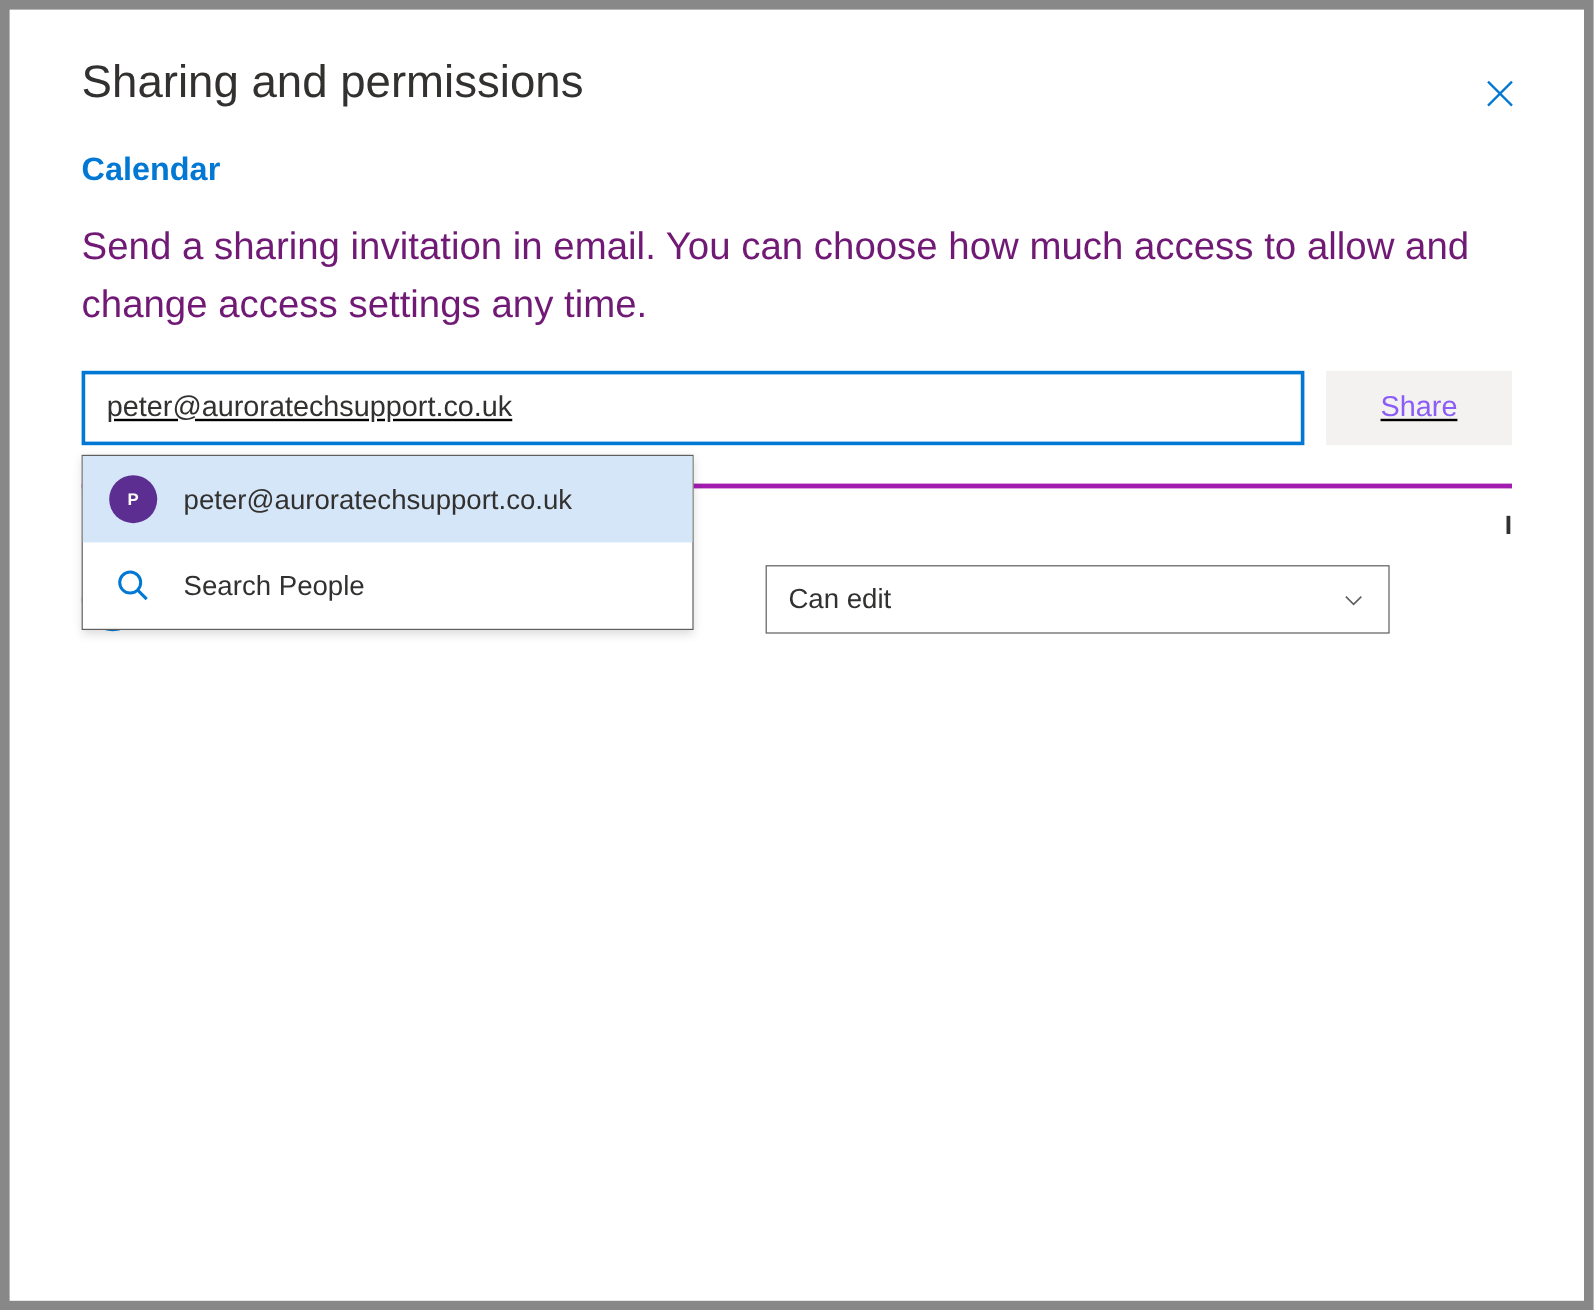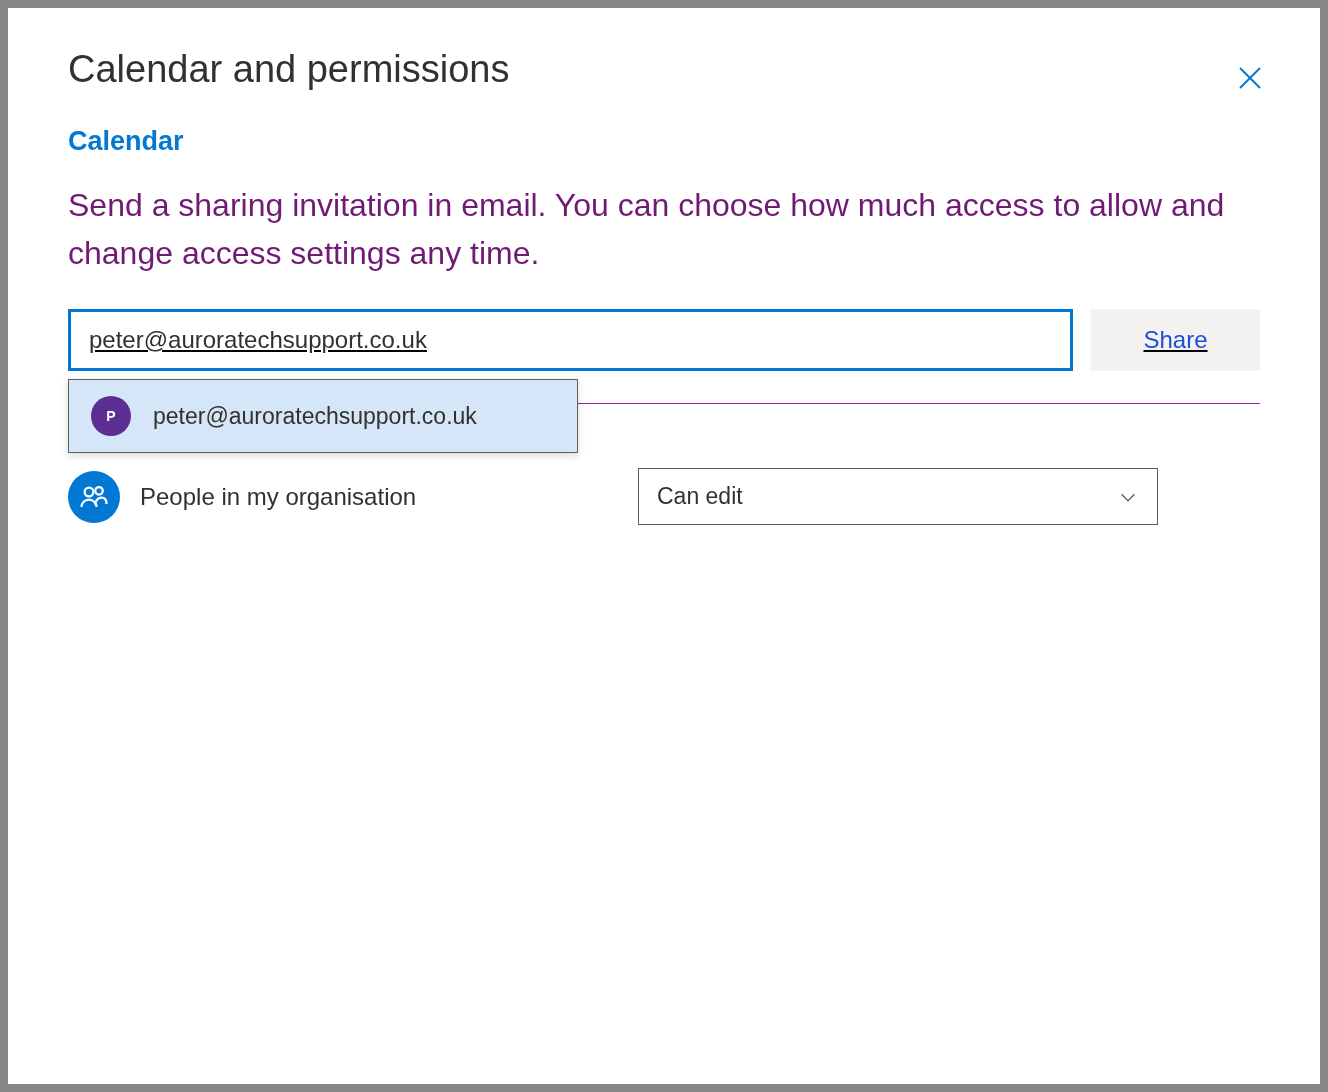--- a/index.html
+++ b/index.html
@@ -55,24 +55,24 @@
     .email-input {
       flex: 1;
       border: 3px solid #0078d4;
       padding: 14px 18px;
       font-size: 24px;
       color: #323130;
       outline: none;
       font-family: inherit;
     }
     .share-btn {
-      width: 169px;
+      width: 155px;
       background: #f3f2f1;
       border: none;
-      color: #1d4ed8;
+      color: #8b5cf6;
       font-size: 24px;
       font-weight: 400;
       cursor: not-allowed;
     }
     .suggest {
       position: absolute;
       top: 70px;
       left: 0;
       width: 510px;
       background: #fff;
@@ -107,23 +107,24 @@
       width: 40px;
       height: 40px;
       display: flex;
       align-items: center;
       justify-content: center;
       color: #0078d4;
       flex-shrink: 0;
     }
     .search-icon-wrap svg { width: 30px; height: 30px; }
     .section-divider {
-      border-top: 1px solid #a21caf;
+      border-top: 4px solid #a21caf;
       margin-top: 32px;
       padding-top: 18px;
+      text-align: right;
     }
     .section-heading {
       font-size: 22px;
       font-weight: 600;
       color: #323130;
       margin-bottom: 20px;
     }
     .org-row {
       display: flex;
       align-items: center;
@@ -171,32 +172,41 @@
 
 <div class="dialog">
 
   <div class="close-btn">
     <svg viewBox="0 0 24 24" fill="none" stroke="currentColor" stroke-width="1.5">
       <line x1="4" y1="4" x2="20" y2="20"></line>
       <line x1="20" y1="4" x2="4" y2="20"></line>
     </svg>
   </div>
 
-  <h1 class="title">Calendar and permissions</h1>
+  <h1 class="title">Sharing and permissions</h1>
   <h2 class="subtitle">Calendar</h2>
   <p class="description">Send a sharing invitation in email. You can choose how much access to allow and change access settings any time.</p>
 
   <div class="input-row">
     <input class="email-input" type="text" value="peter@auroratechsupport.co.uk" style="">
     <button class="share-btn">Share</button>
 
     <div class="suggest">
       <div class="suggest-item selected">
         <div class="avatar">P</div>
         <span>peter@auroratechsupport.co.uk</span>
+      </div>
+      <div class="suggest-item">
+        <div class="search-icon-wrap">
+          <svg viewBox="0 0 24 24" fill="none" stroke="currentColor" stroke-width="2">
+            <circle cx="10" cy="10" r="7"></circle>
+            <line x1="15" y1="15" x2="21" y2="21"></line>
+          </svg>
+        </div>
+        <span>Search People</span>
       </div>
     </div>
   </div>
 
   <div class="section-divider">
     <div class="section-heading">I</div>
     <div class="org-row">
       <div class="org-left">
         <div class="org-avatar">
           <svg viewBox="0 0 24 24" fill="none" stroke="currentColor" stroke-width="1.8">

